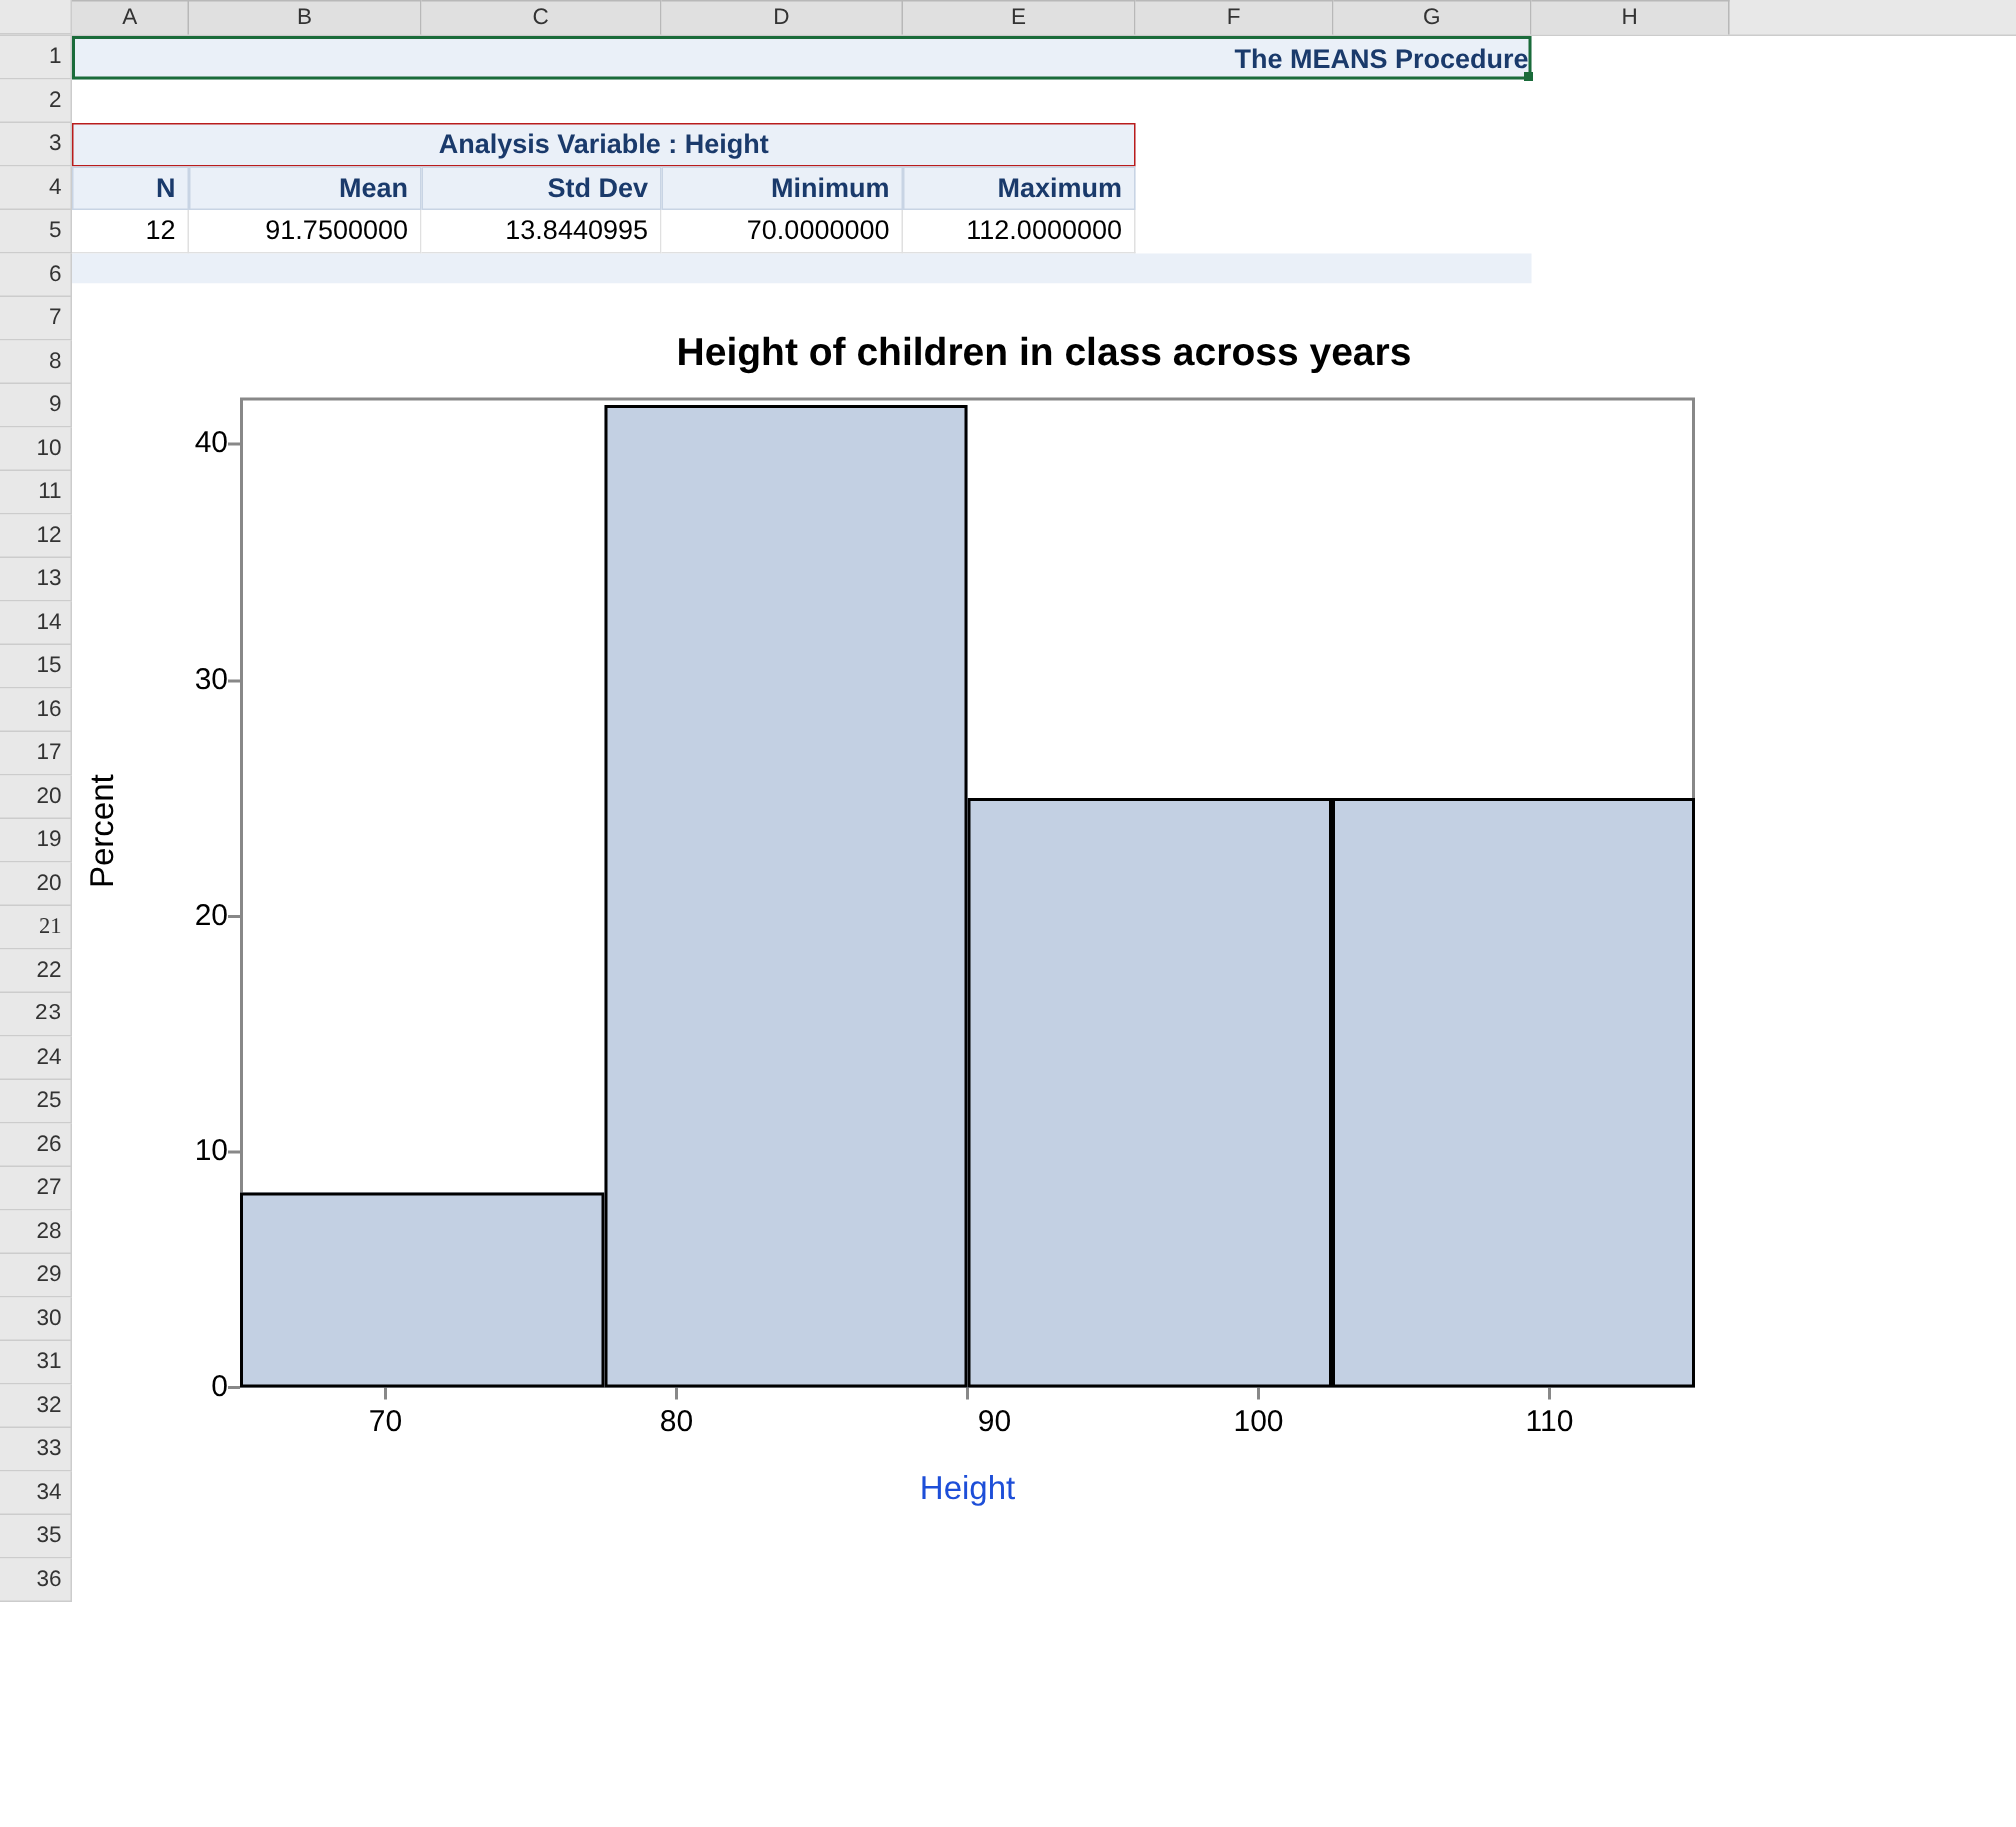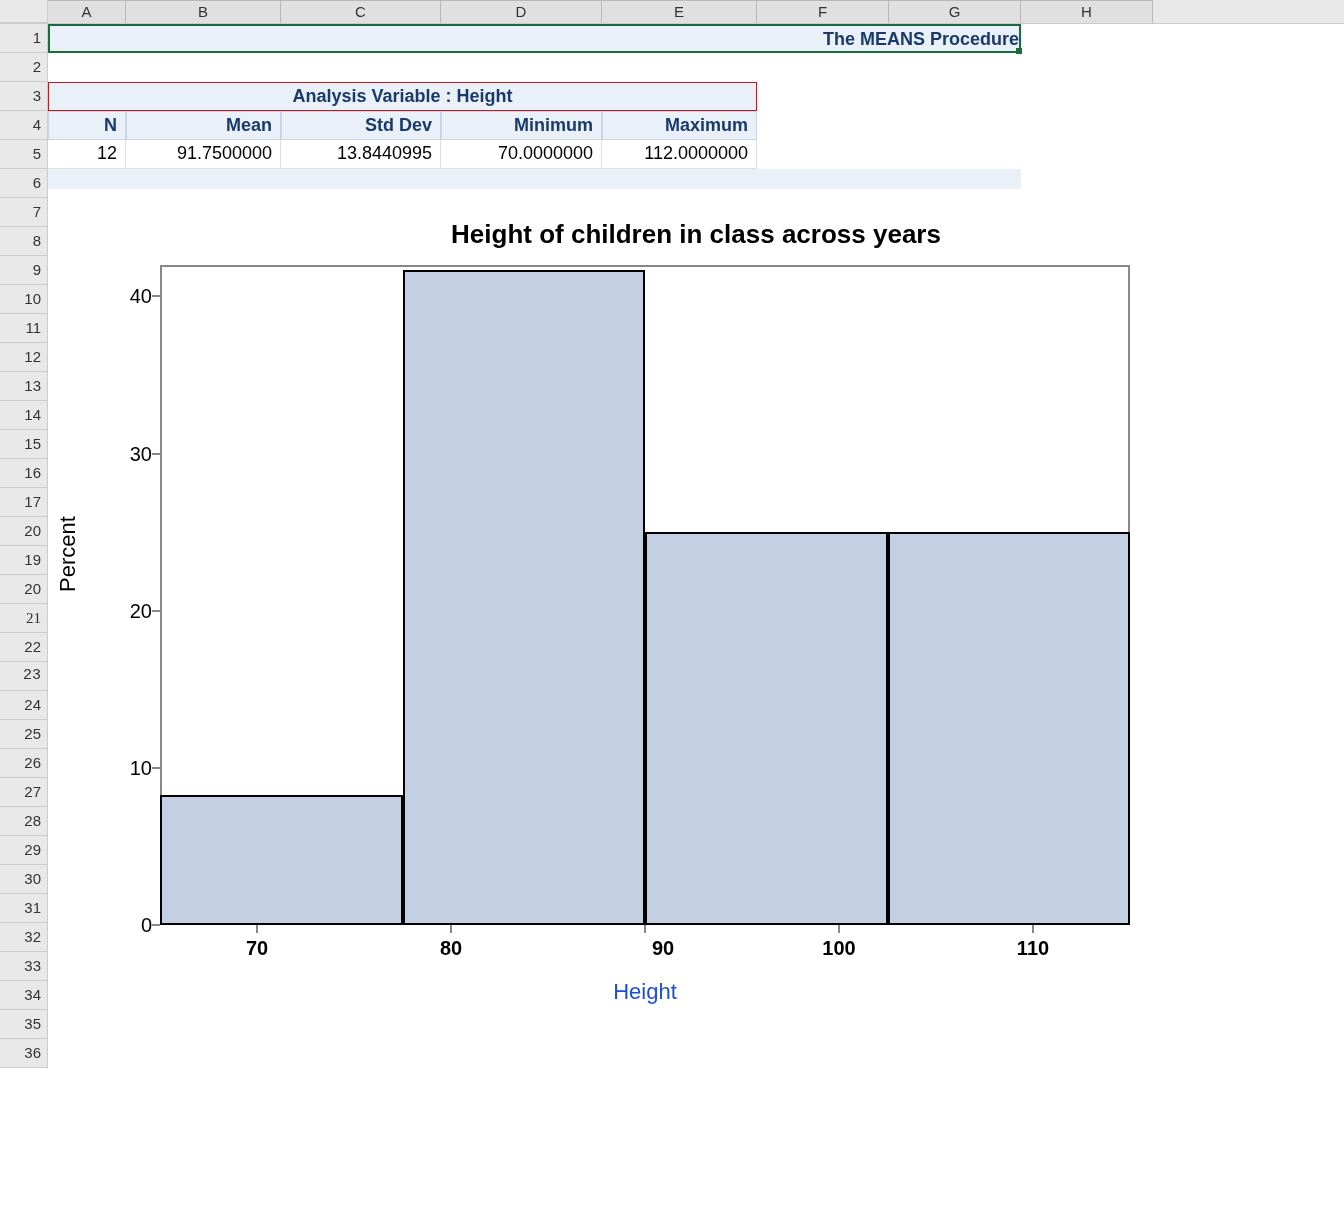--- a/index.html
+++ b/index.html
@@ -217,21 +217,20 @@
       background: #888;
       transform: translateY(-50%);
     }
     
     .x-tick {
       position: absolute;
       top: 748px;
       font-size: 20px;
       color: #000;
       transform: translateX(-50%);
-      font-weight: bold;
     }
     .x-tick-mark {
       position: absolute;
       top: 736px;
       width: 2px;
       height: 8px;
       background: #888;
       transform: translateX(-50%);
     }
     

